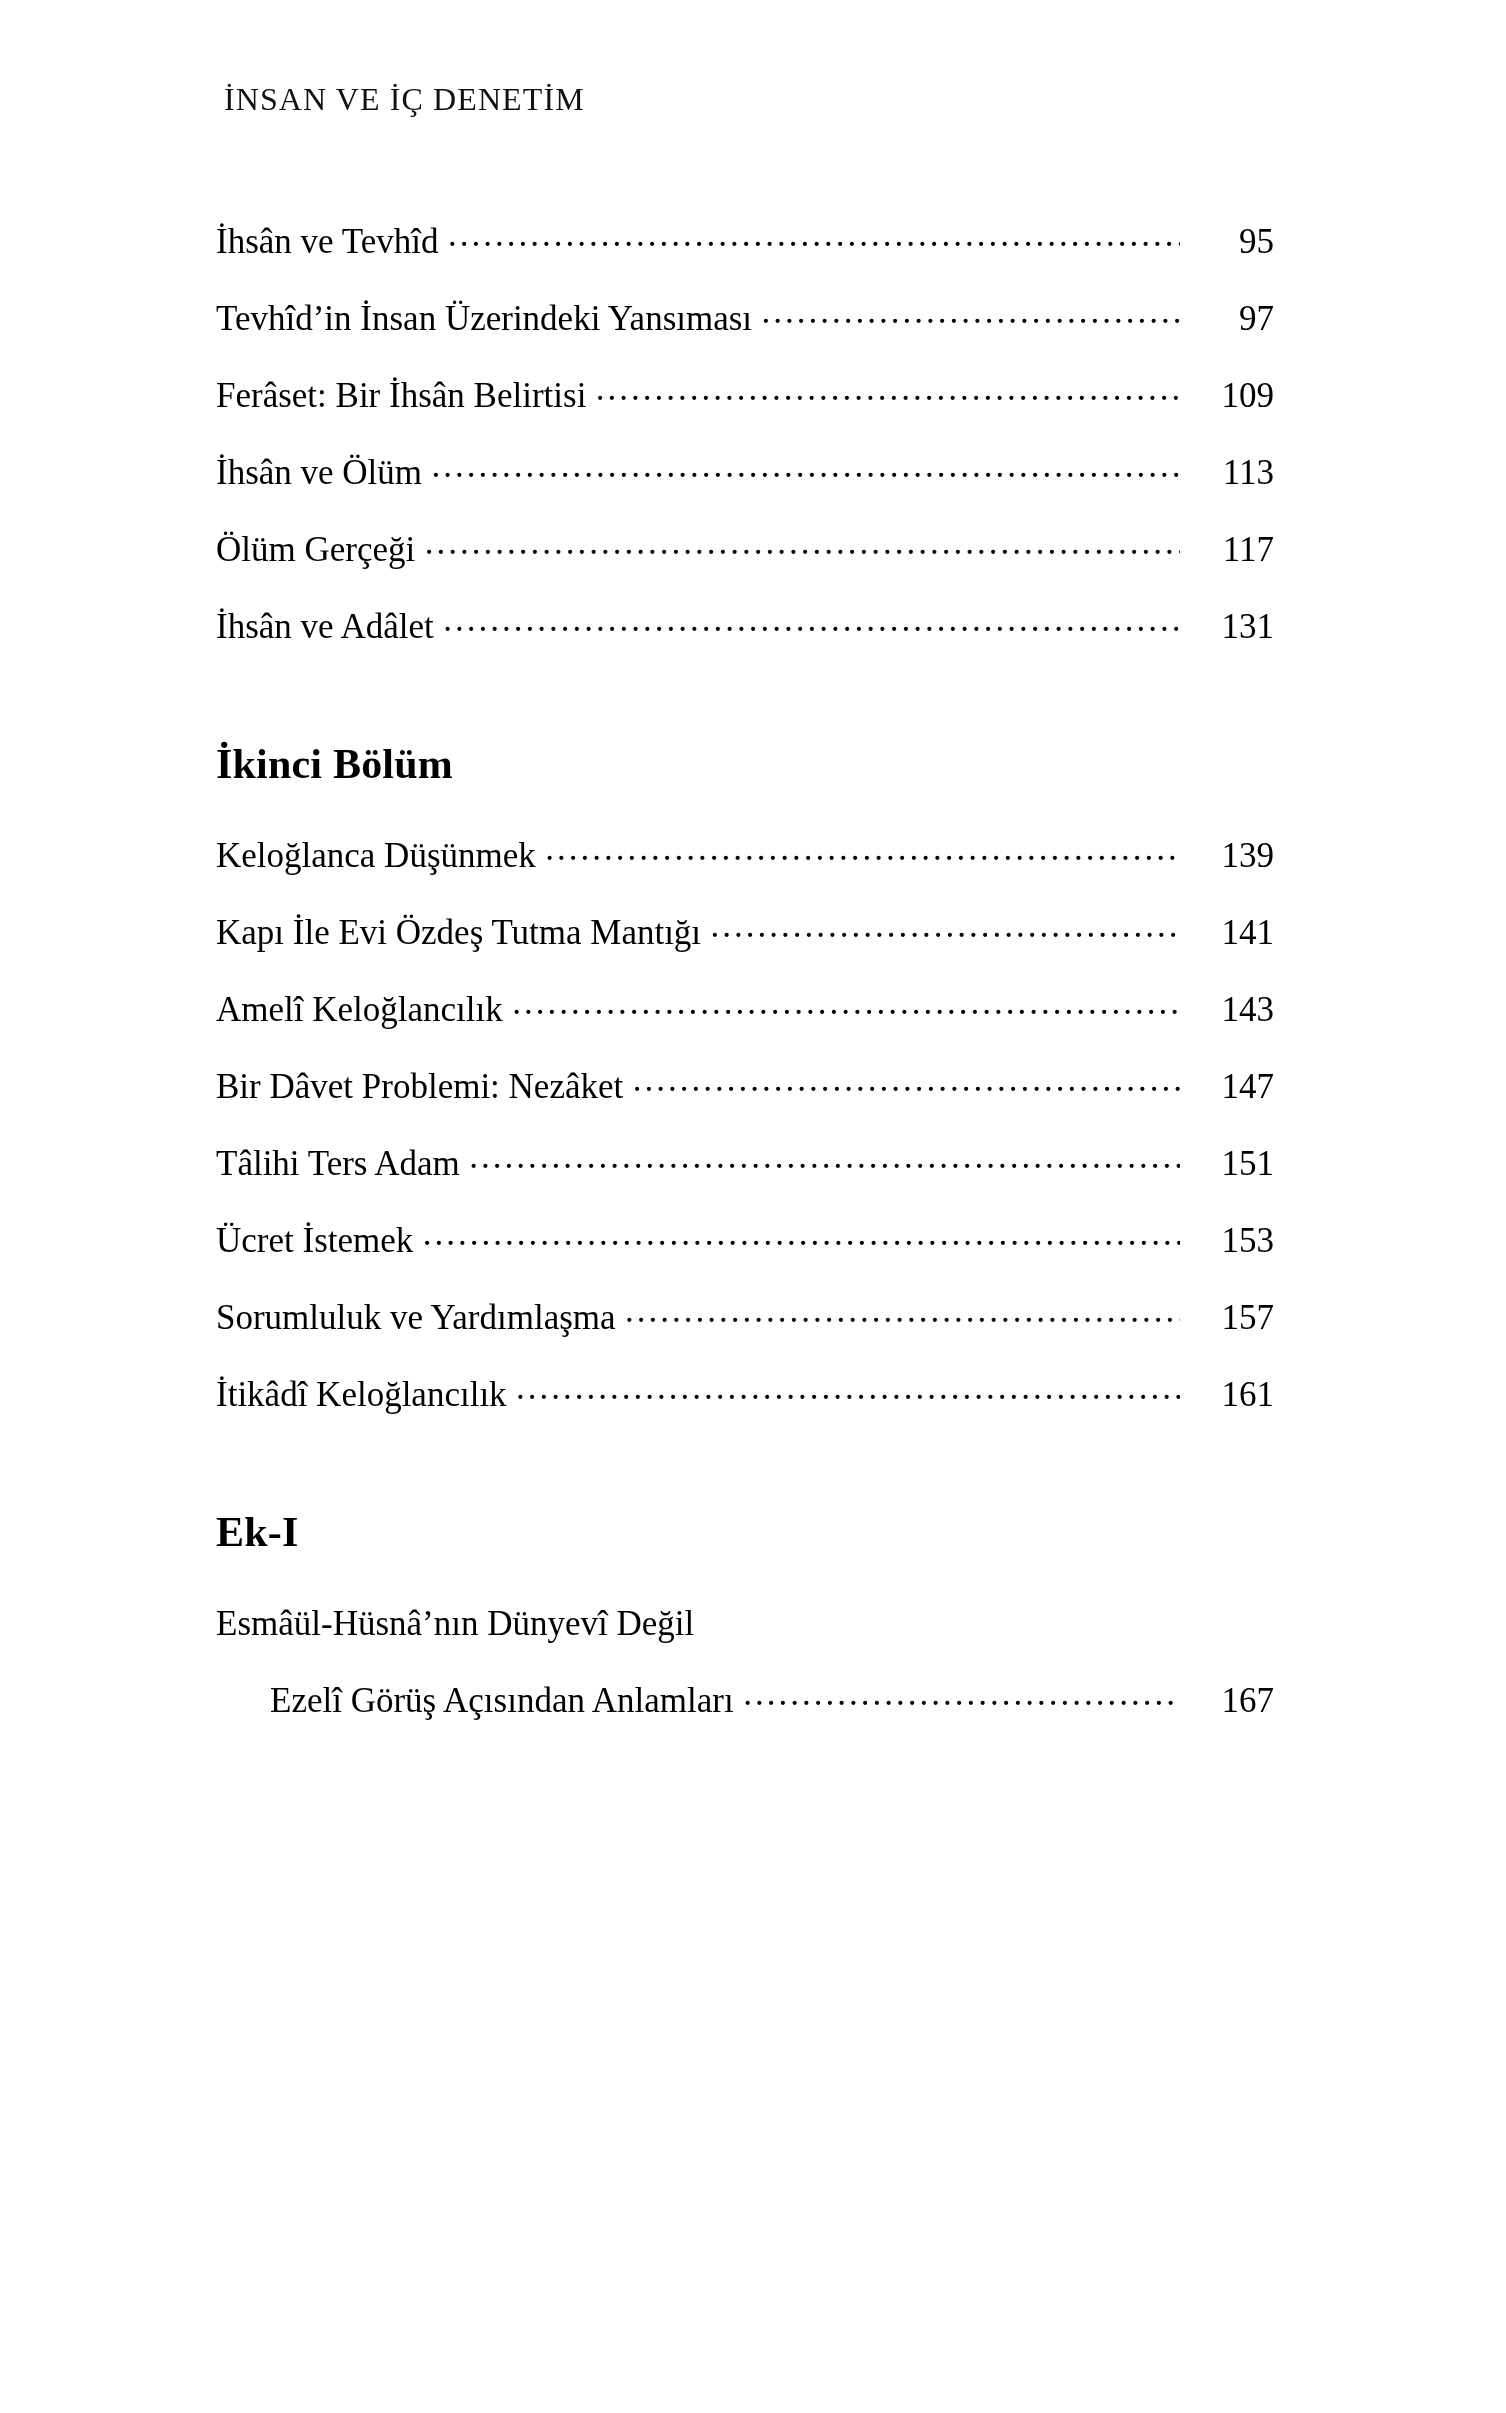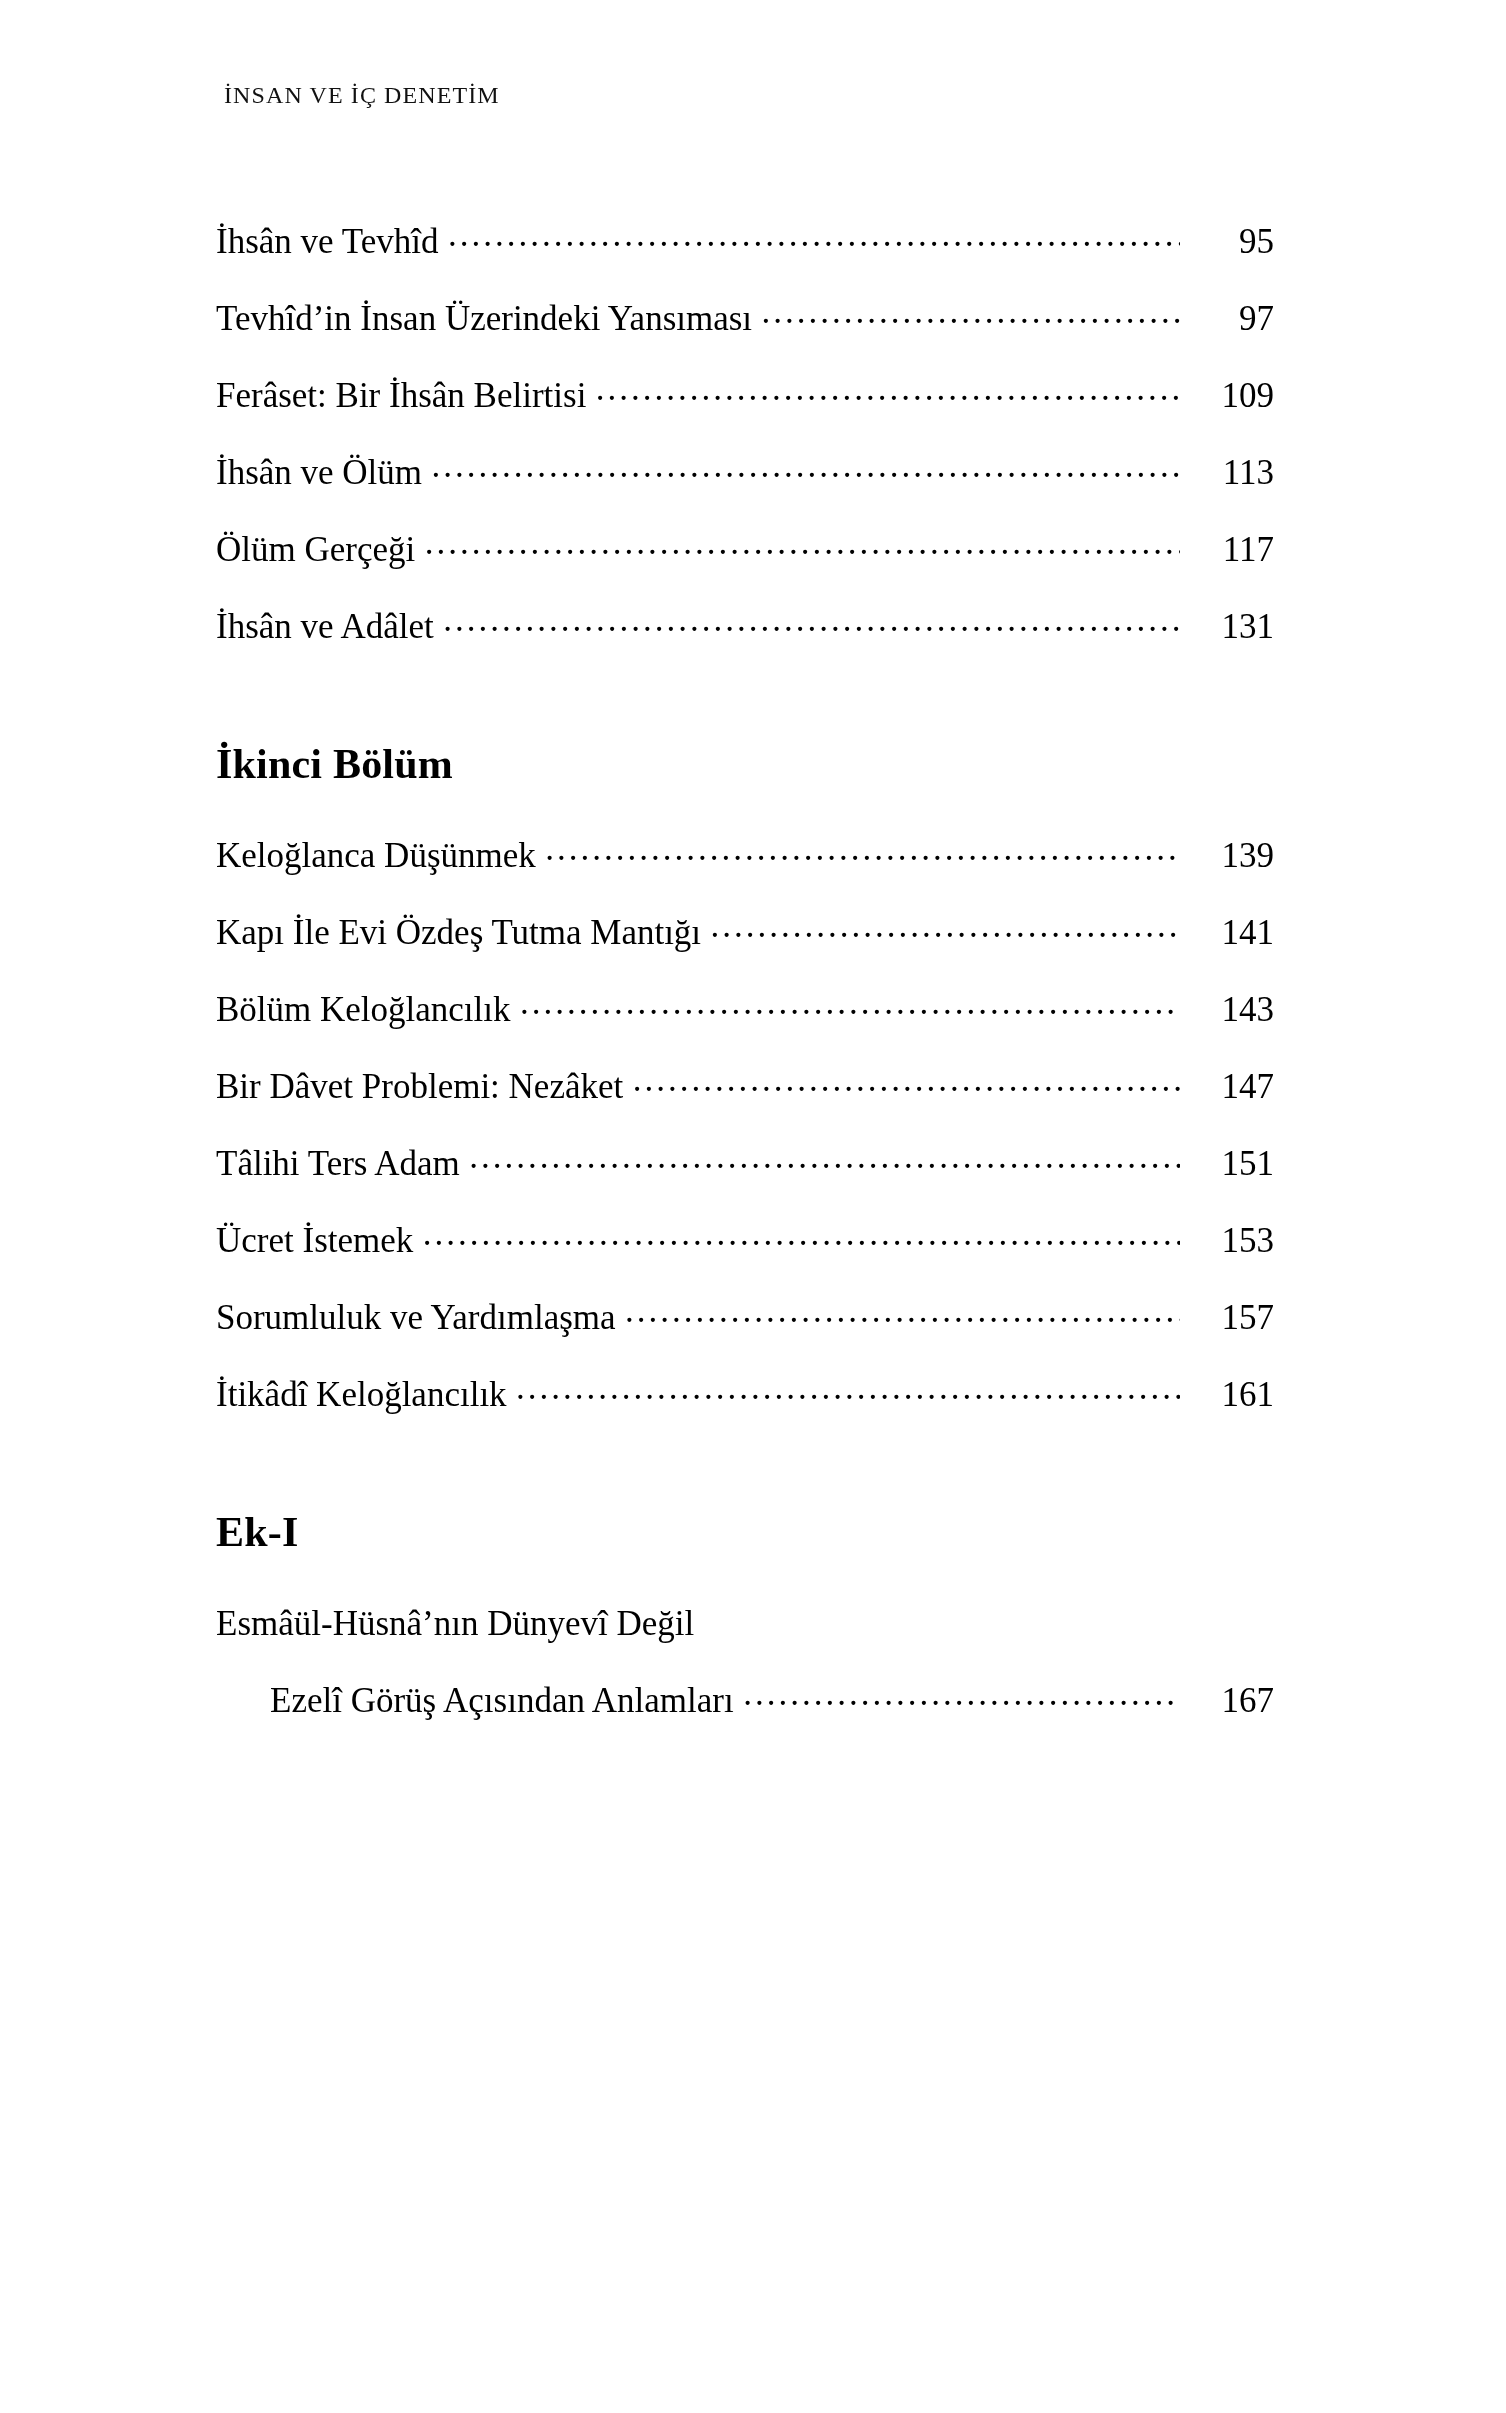--- a/index.html
+++ b/index.html
@@ -17,21 +17,21 @@
     font-family: "Liberation Serif", "DejaVu Serif", serif;
     color: #000000;
     overflow: hidden;
   }
 
   
   .running-header {
     position: absolute;
     left: 224px;
     top: 83px;
-    font-size: 24px;
+    font-size: 32px;
     letter-spacing: 1.1px;
     line-height: 1;
     color: #111111;
     white-space: nowrap;
   }
 
   
   .toc {
     position: absolute;
     left: 216px;
@@ -155,21 +155,21 @@
           <span class="title">Keloğlanca Düşünmek</span>
           <span class="leader"></span>
           <span class="pageno">139</span>
         </div>
         <div class="toc-entry">
           <span class="title">Kapı İle Evi Özdeş Tutma Mantığı</span>
           <span class="leader"></span>
           <span class="pageno">141</span>
         </div>
         <div class="toc-entry">
-          <span class="title">Bölüm Keloğlancılık</span>
+          <span class="title">Amelî Keloğlancılık</span>
           <span class="leader"></span>
           <span class="pageno">143</span>
         </div>
         <div class="toc-entry">
           <span class="title">Bir Dâvet Problemi: Nezâket</span>
           <span class="leader"></span>
           <span class="pageno">147</span>
         </div>
         <div class="toc-entry">
           <span class="title">Tâlihi Ters Adam</span>

